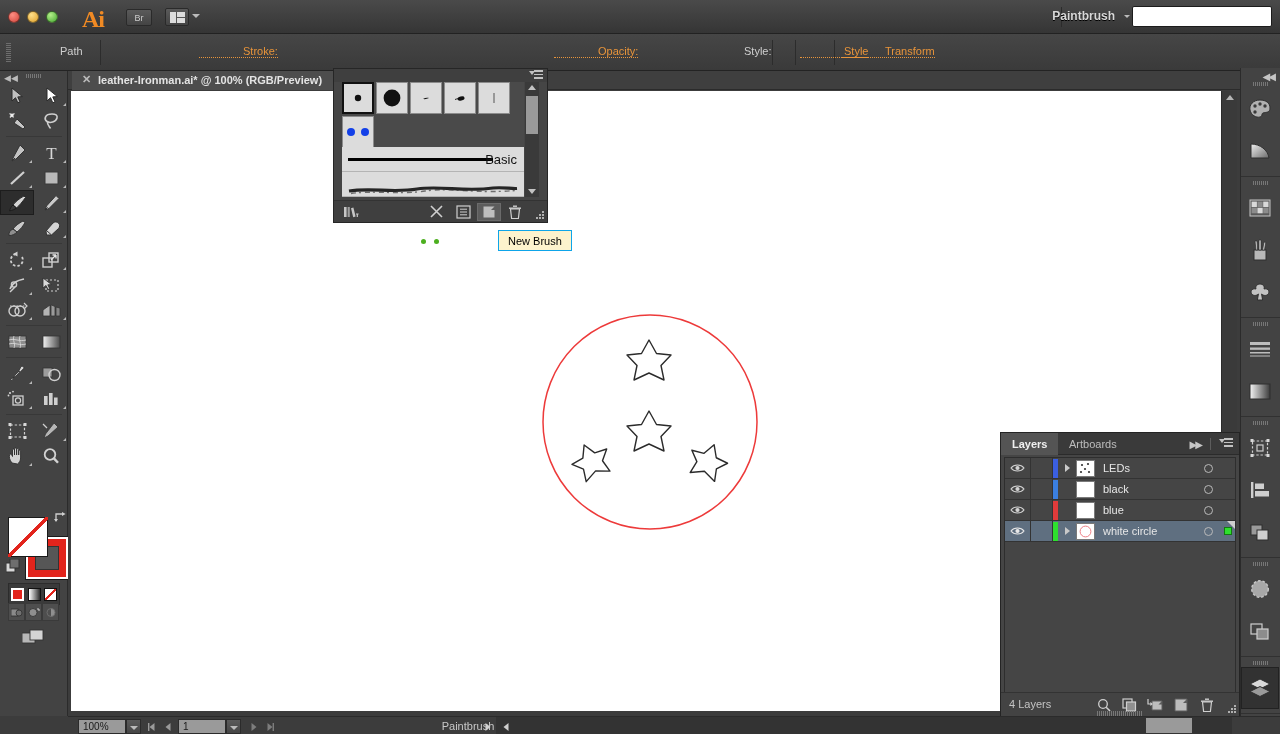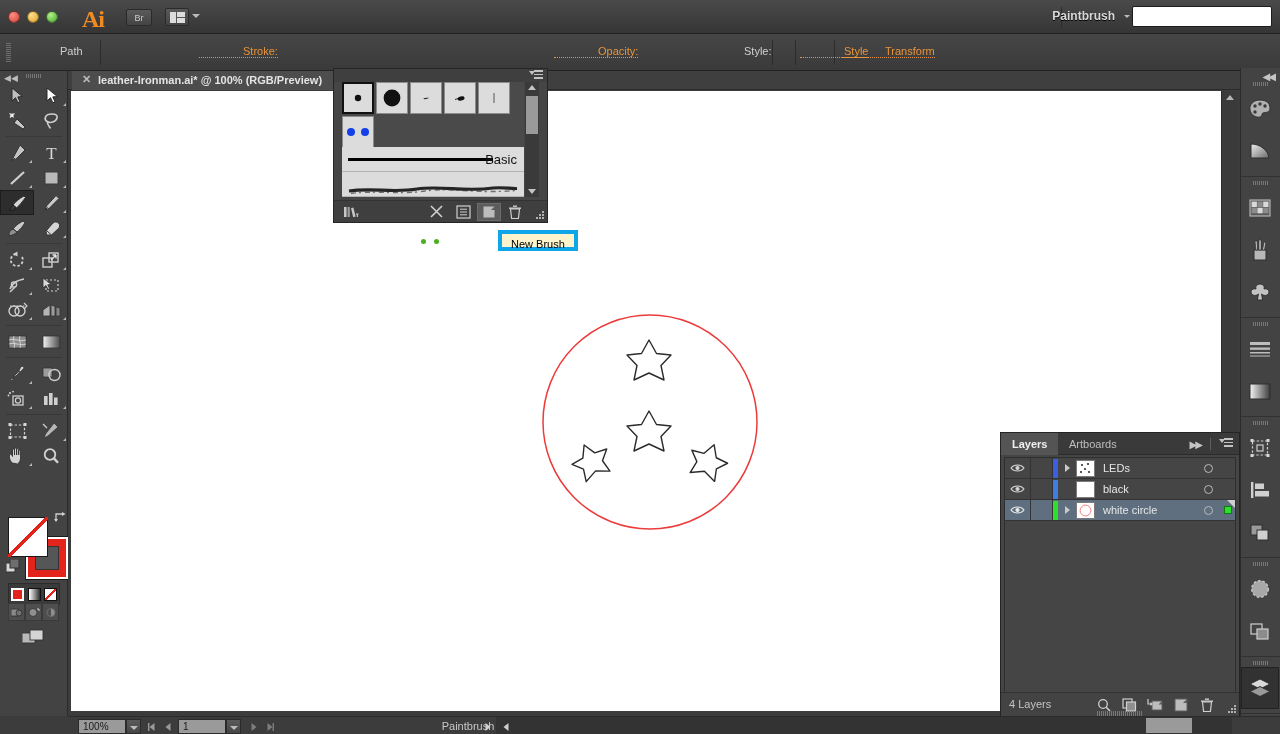--- a/index.html
+++ b/index.html
@@ -190,21 +190,21 @@
       radial-gradient(circle 1px at 1px 7px,#b0b0b0 99%,transparent),
       radial-gradient(circle 1px at 4px 7px,#b0b0b0 99%,transparent),
       radial-gradient(circle 1px at 7px 7px,#b0b0b0 99%,transparent),
       radial-gradient(circle 1px at 4px 4px,#b0b0b0 99%,transparent),
       radial-gradient(circle 1px at 7px 4px,#b0b0b0 99%,transparent),
       radial-gradient(circle 1px at 7px 1px,#b0b0b0 99%,transparent);}
 
   
   .tooltip{
     position:absolute;left:498px;top:230px;height:21px;
-    background:#fdf3cd;border:4px solid #0ea5e9;
+    background:#fdf3cd;border:1px solid #0ea5e9;
     font-size:11px;color:#000;line-height:20px;padding:0 9px;
   }
   .greendot{position:absolute;width:5px;height:5px;border-radius:50%;background:#4caf1f;}
 
   
   .layerspanel{
     position:absolute;left:1000px;top:432px;width:240px;height:285px;
     background:#454545;border:1px solid #242424;
   }
   .lp-tabs{position:absolute;left:0;top:0;width:238px;height:22px;background:#3a3a3a;border-bottom:1px solid #2b2b2b;}
@@ -860,20 +860,37 @@
         <div class="lr-color" style="background:#3b7fe0"></div>
         <div class="lr-disc"></div>
         <div class="lr-thumb"></div>
         <div class="lr-name">black</div>
         <div class="lr-target">
             <div class="tcircle"></div>
           </div>
         <div class="lr-sel"></div>
       </div>
 
+      <div class="layer-row">
+        <div class="lr-eye">
+          <svg width="15" height="10" viewBox="0 0 15 10">
+              <path d="M1 5 C4 1 11 1 14 5 C11 9 4 9 1 5 Z" fill="none" stroke="#d2d2d2" stroke-width="1.1"></path>
+              <circle cx="7.5" cy="5" r="2.1" fill="#d2d2d2"></circle>
+            </svg>
+        </div>
+        <div class="lr-lock"></div>
+        <div class="lr-color" style="background:#e03b3b"></div>
+        <div class="lr-disc"></div>
+        <div class="lr-thumb"></div>
+        <div class="lr-name">blue</div>
+        <div class="lr-target">
+            <div class="tcircle"></div>
+          </div>
+        <div class="lr-sel"></div>
+      </div>
 
       <div class="layer-row sel">
         <div class="lr-eye">
           <svg width="15" height="10" viewBox="0 0 15 10">
               <path d="M1 5 C4 1 11 1 14 5 C11 9 4 9 1 5 Z" fill="none" stroke="#e8e8e8" stroke-width="1.1"></path>
               <circle cx="7.5" cy="5" r="2.1" fill="#e8e8e8"></circle>
             </svg>
         </div>
         <div class="lr-lock"></div>
         <div class="lr-color" style="background:#2ee02e"></div>

